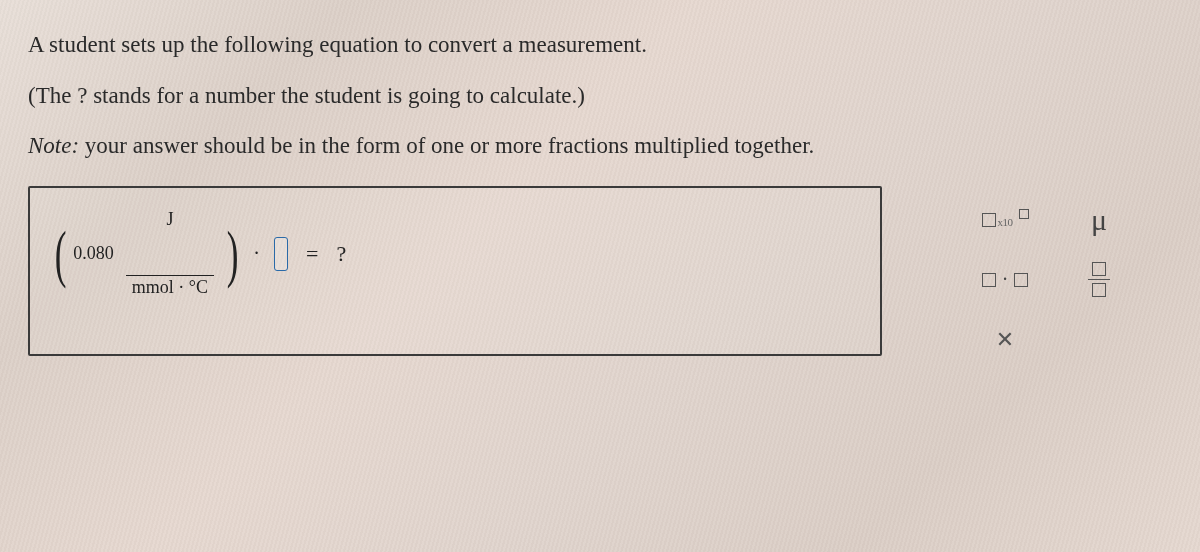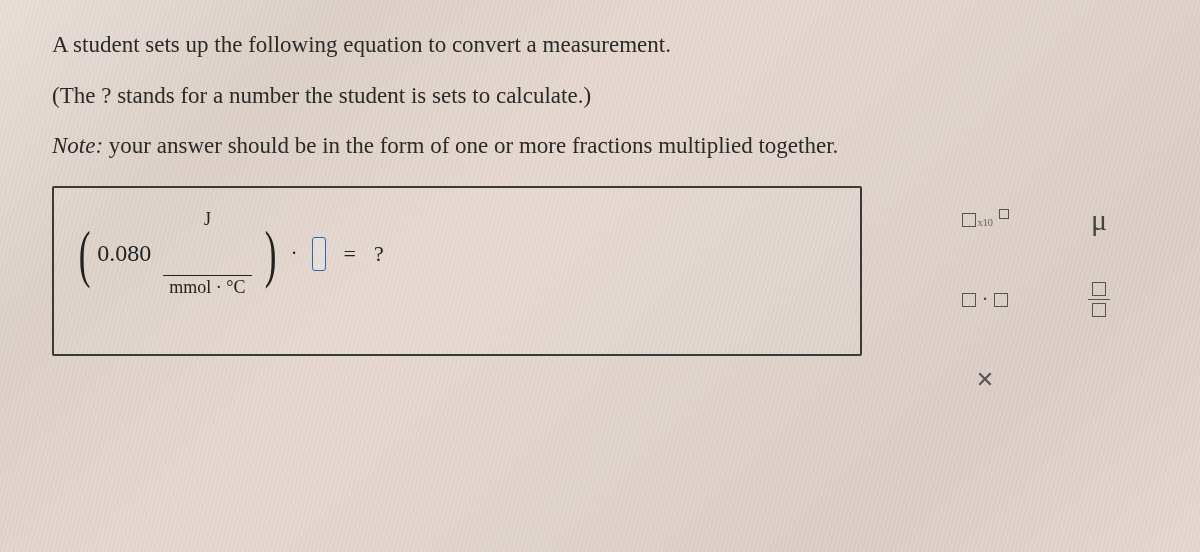--- a/index.html
+++ b/index.html
@@ -13,21 +13,21 @@
     overflow: hidden;
   }
   .texture {
     position: absolute;
     inset: 0;
     background: repeating-linear-gradient(105deg, rgba(255,255,255,0.04) 0px, rgba(255,255,255,0.04) 2px, rgba(0,0,0,0.02) 2px, rgba(0,0,0,0.02) 4px);
     pointer-events: none;
   }
   .content {
     position: relative;
-    padding: 28px 56px 0 52px;
+    padding: 28px 56px 0 28px;
     color: #2a2a2a;
   }
   .line {
     font-size: 23px;
     line-height: 1.5;
     margin-bottom: 16px;
   }
   .note-label { font-style: italic; }
   .work-row {
     display: flex;
@@ -53,21 +53,21 @@
     gap: 8px;
     font-size: 22px;
   }
   .lparen, .rparen {
     font-size: 64px;
     line-height: 0.8;
     font-weight: 300;
     transform: scaleX(0.55);
     display: inline-block;
   }
-  .coef { font-size: 24px; margin: 0 4px 0 -6px; }
+  .coef { font-size: 18px; margin: 0 4px 0 -6px; }
   .frac {
     display: inline-flex;
     flex-direction: column;
     align-items: center;
     line-height: 1.1;
     font-size: 18px;
   }
   .frac .num { padding: 0 6px 2px 6px; }
   .frac .den { border-top: 1.5px solid #222; padding: 2px 6px 0 6px; margin-top: 44px; }
   .dot { font-size: 20px; padding: 0 2px; }
@@ -79,21 +79,21 @@
     border-radius: 3px;
     background: rgba(255,255,255,0.2);
     margin: 0 4px;
   }
   .eqsym { padding: 0 6px; }
   .qmark { padding: 0 4px; }
   .palette {
     display: grid;
     grid-template-columns: 90px 90px;
     grid-auto-rows: 56px;
-    gap: 24px;
+    gap: 4px;
     padding-top: 6px;
     margin-left: 56px;
   }
   .pbtn {
     border: none;
     background: transparent;
     display: flex;
     align-items: center;
     justify-content: center;
     cursor: pointer;
@@ -130,21 +130,21 @@
     font-size: 22px; color:#555; font-weight: 400;
   }
   .x10 { font-size: 11px; color:#666; letter-spacing:-0.5px; position:relative; top:2px;}
 </style>
 </head>
 <body>
 <div class="texture"></div>
 
 <div class="content">
   <div class="line">A student sets up the following equation to convert a measurement.</div>
-  <div class="line">(The ? stands for a number the student is sets to calculate.)</div>
+  <div class="line">(The ? stands for a number the student is going to calculate.)</div>
   <div class="line">
     <span class="note-label">Note:</span><span> your answer should be in the form of one or more fractions multiplied together.</span>
   </div>
 
   <div class="work-row">
     <div class="eq-box">
       <div class="eq">
         <span class="lparen">(</span>
         <span class="coef">0.080</span>
         <span class="frac">

